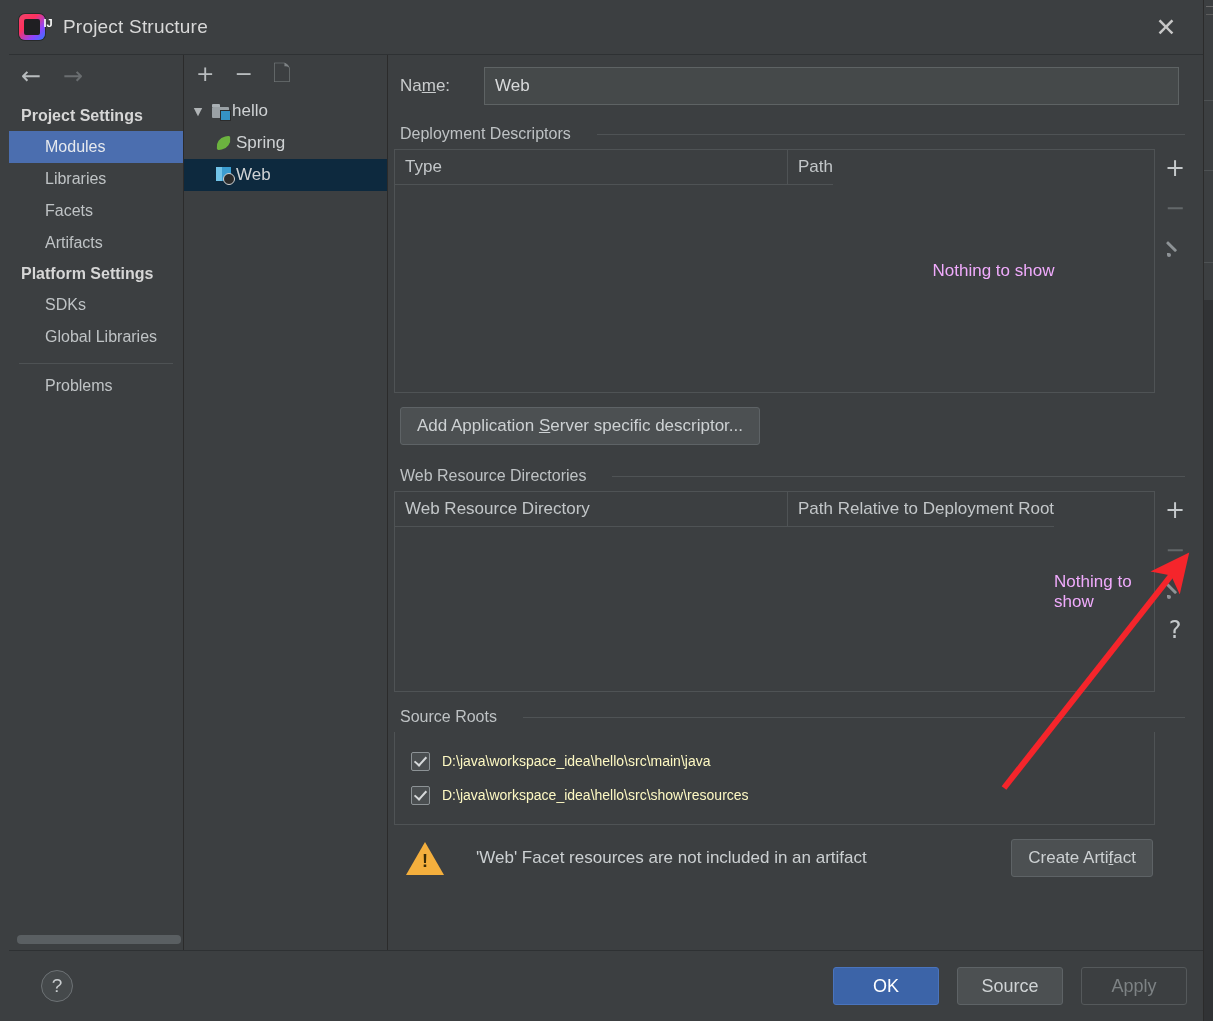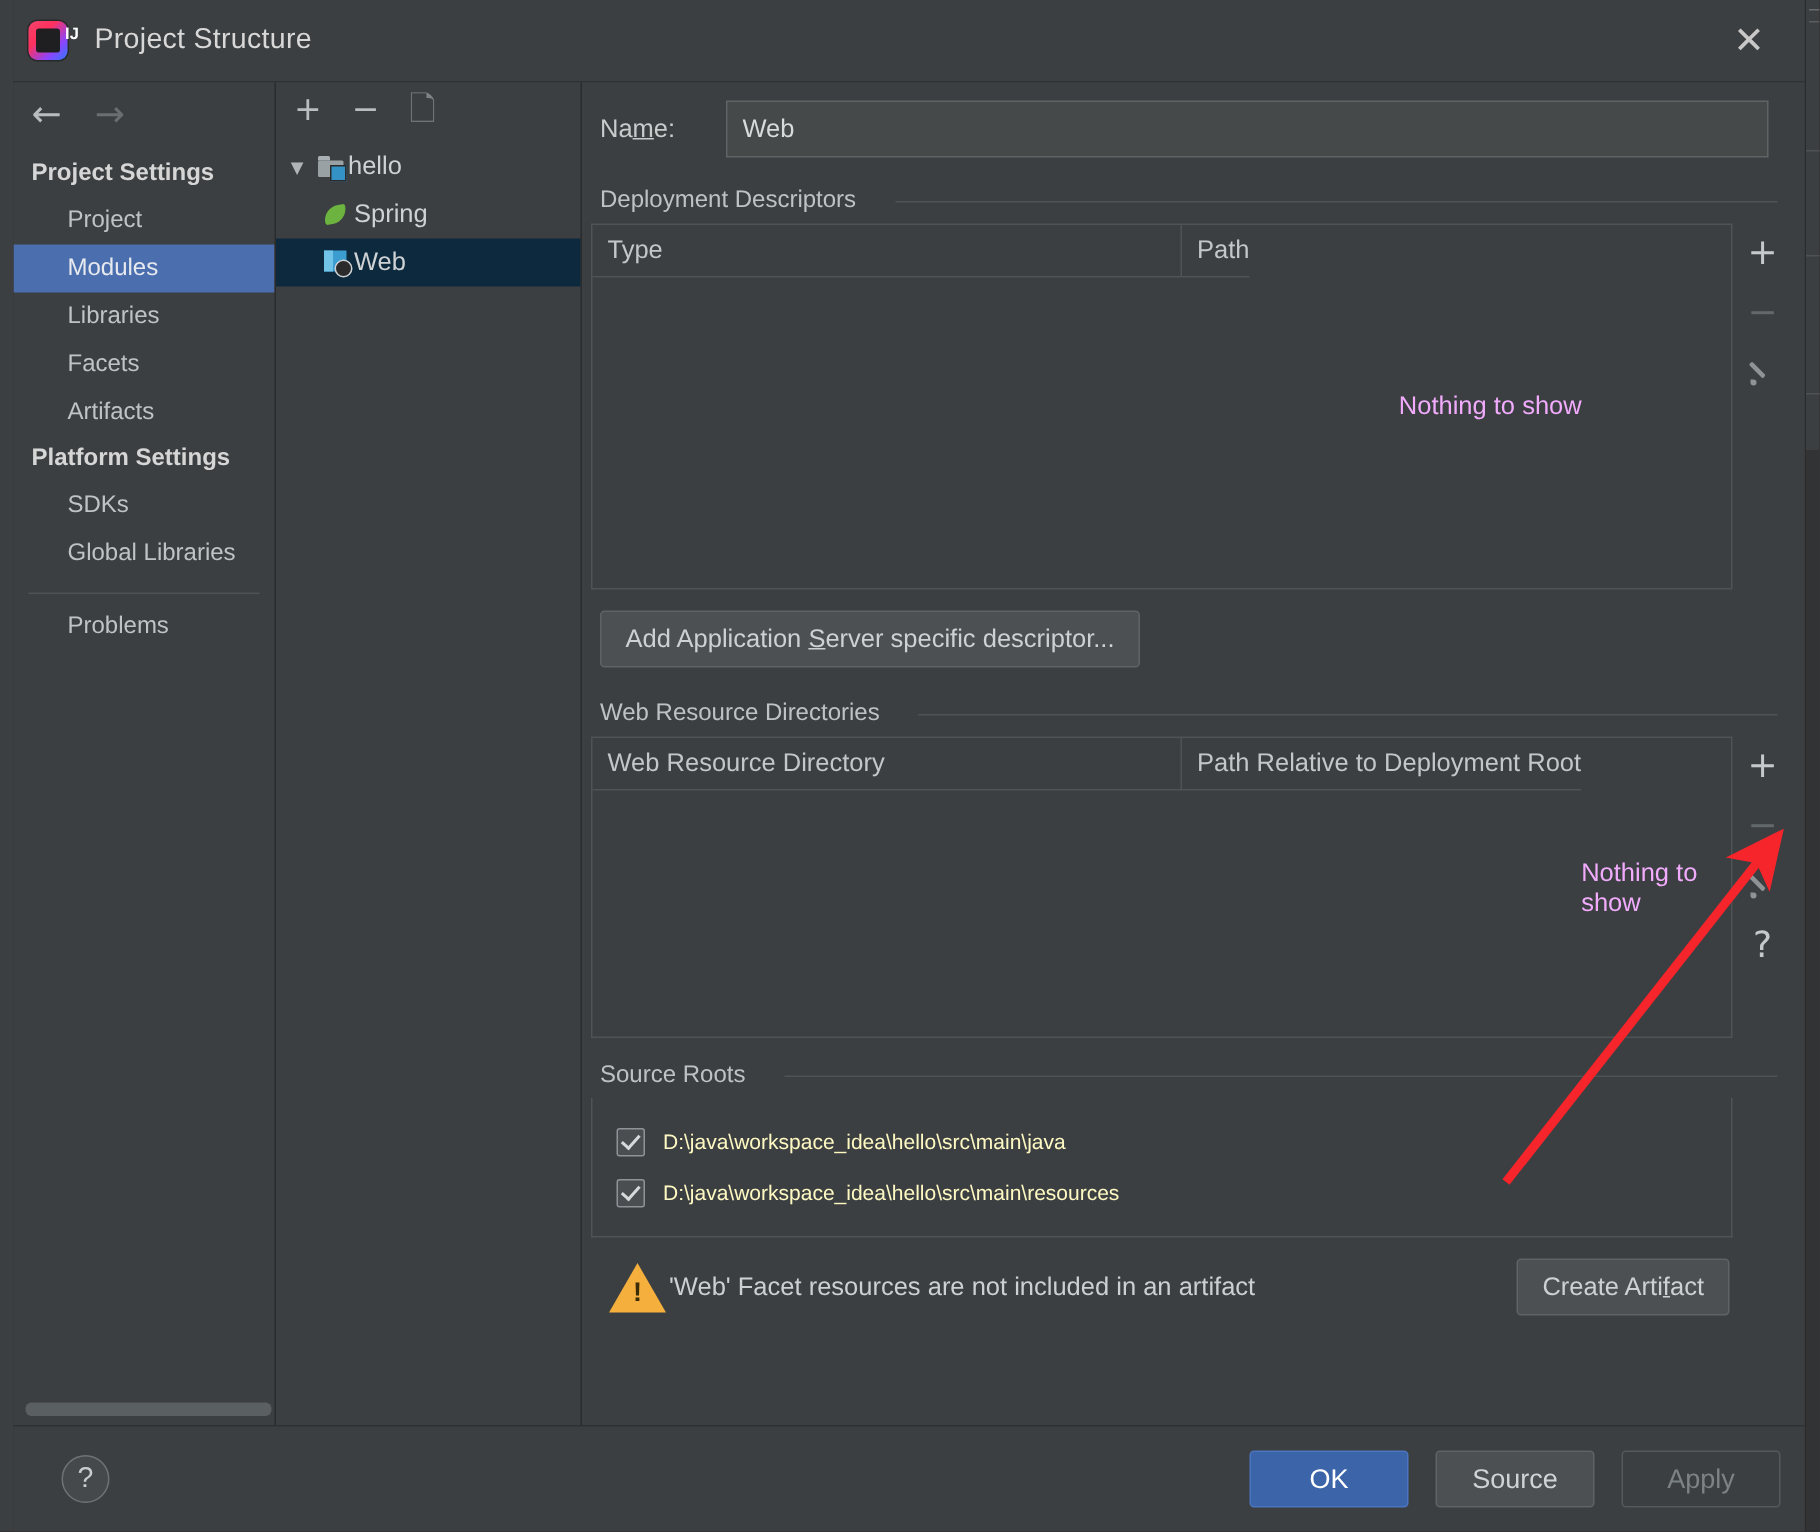--- a/index.html
+++ b/index.html
@@ -255,21 +255,21 @@
   .cb {
     width: 17px; height: 17px; border: 1px solid #8d9396; background: #4a4e50;
     margin-right: 12px; position: relative; flex: 0 0 auto; border-radius: 2px;
   }
   .cb::after {
     content:""; position:absolute; left:5px; top:1px; width:5px; height:10px;
     border: solid #d7dadb; border-width: 0 2px 2px 0; transform: rotate(42deg);
   }
 
   .warn-row {
-    display: flex; align-items: center; gap: 2px;
+    display: flex; align-items: center; gap: 32px;
     padding: 14px 8px 0 12px;
   }
   .warn-tri {
     width: 0; height: 0; position: relative;
     border-left: 19px solid transparent; border-right: 19px solid transparent;
     border-bottom: 33px solid #f4af3d; flex: 0 0 auto;
   }
   .warn-tri::after {
     content: "!"; position: absolute; left: -4px; top: 9px; width: 8px;
     text-align: center; color: #3a2c06; font-size: 18px; font-weight: bold;
@@ -333,21 +333,20 @@
 
     <div class="body">
 
       <div class="nav">
         <div class="nav-toolbar">
           <span class="nav-arrow enabled">←</span>
           <span class="nav-arrow disabled">→</span>
         </div>
         <div class="nav-list">
           <div class="nav-group">Project Settings</div>
-          <div class="nav-item">Project</div>
           <div class="nav-item selected">Modules</div>
           <div class="nav-item">Libraries</div>
           <div class="nav-item">Facets</div>
           <div class="nav-item">Artifacts</div>
           <div class="nav-group">Platform Settings</div>
           <div class="nav-item">SDKs</div>
           <div class="nav-item">Global Libraries</div>
           <div class="nav-sep"></div>
           <div class="nav-item">Problems</div>
         </div>
@@ -450,21 +449,21 @@
           <span class="section-title">Source Roots</span>
           <span class="section-rule"></span>
         </div>
         <div class="source-list" style="margin-right:40px">
           <div class="src-row">
             <span class="cb"></span>
             <span>D:\java\workspace_idea\hello\src\main\java</span>
           </div>
           <div class="src-row">
             <span class="cb"></span>
-            <span>D:\java\workspace_idea\hello\src\main\resources</span>
+            <span>D:\java\workspace_idea\hello\src\show\resources</span>
           </div>
         </div>
 
         <div class="warn-row">
           <span class="warn-tri"></span>
           <span class="warn-text">'Web' Facet resources are not included in an artifact</span>
           <button class="btn" style="margin-right:34px"><span>Create Arti</span><u>f</u><span>act</span></button>
         </div>
 
       </div>

